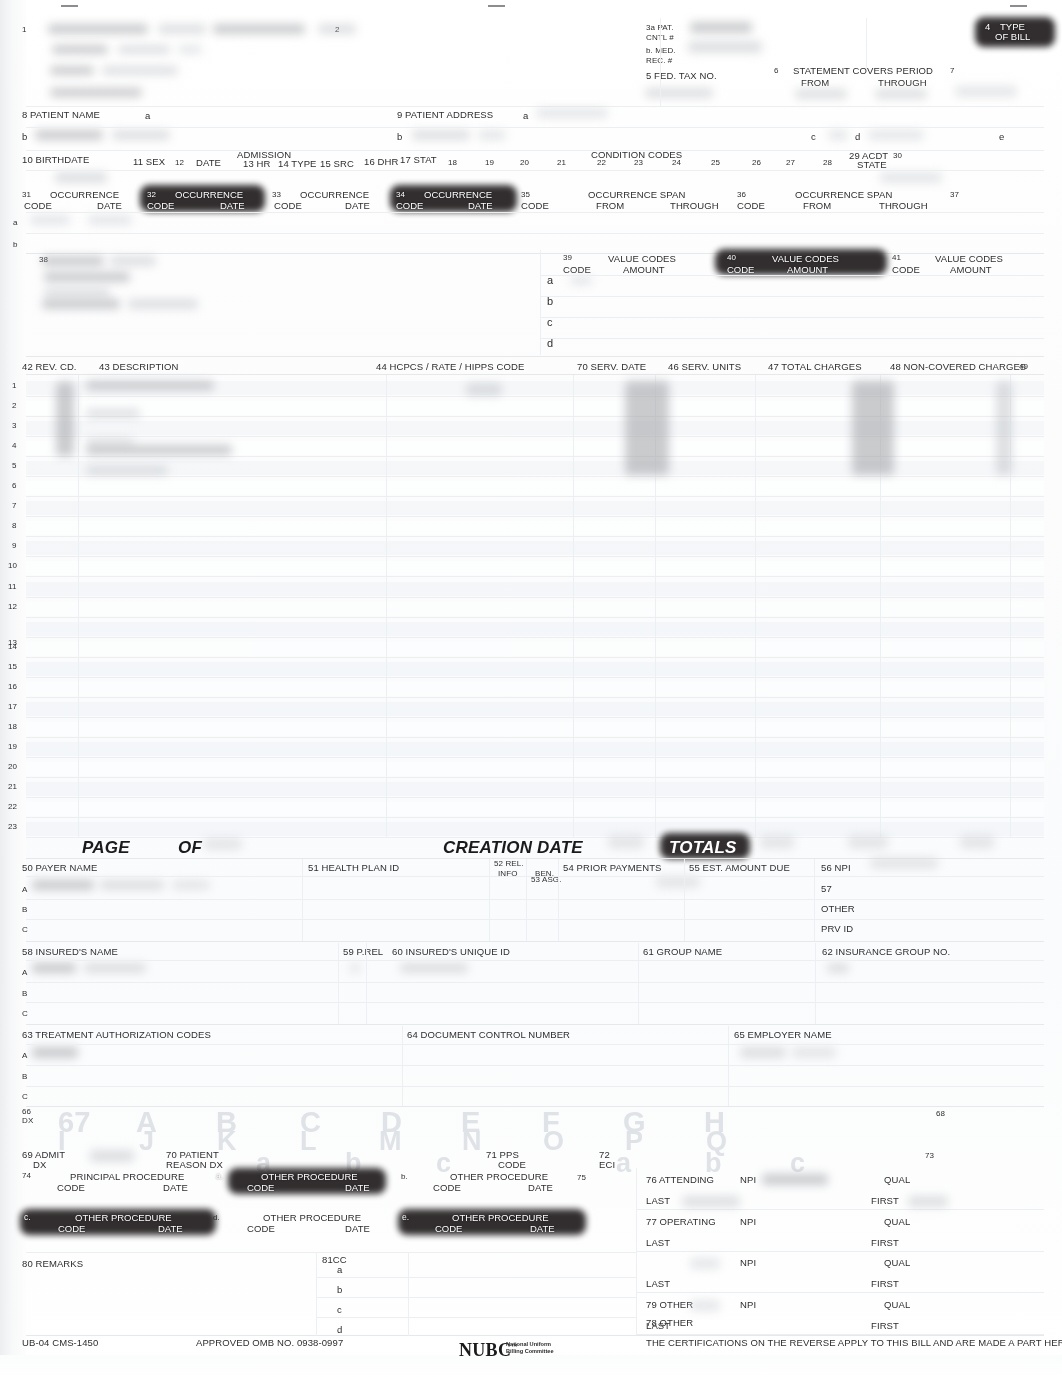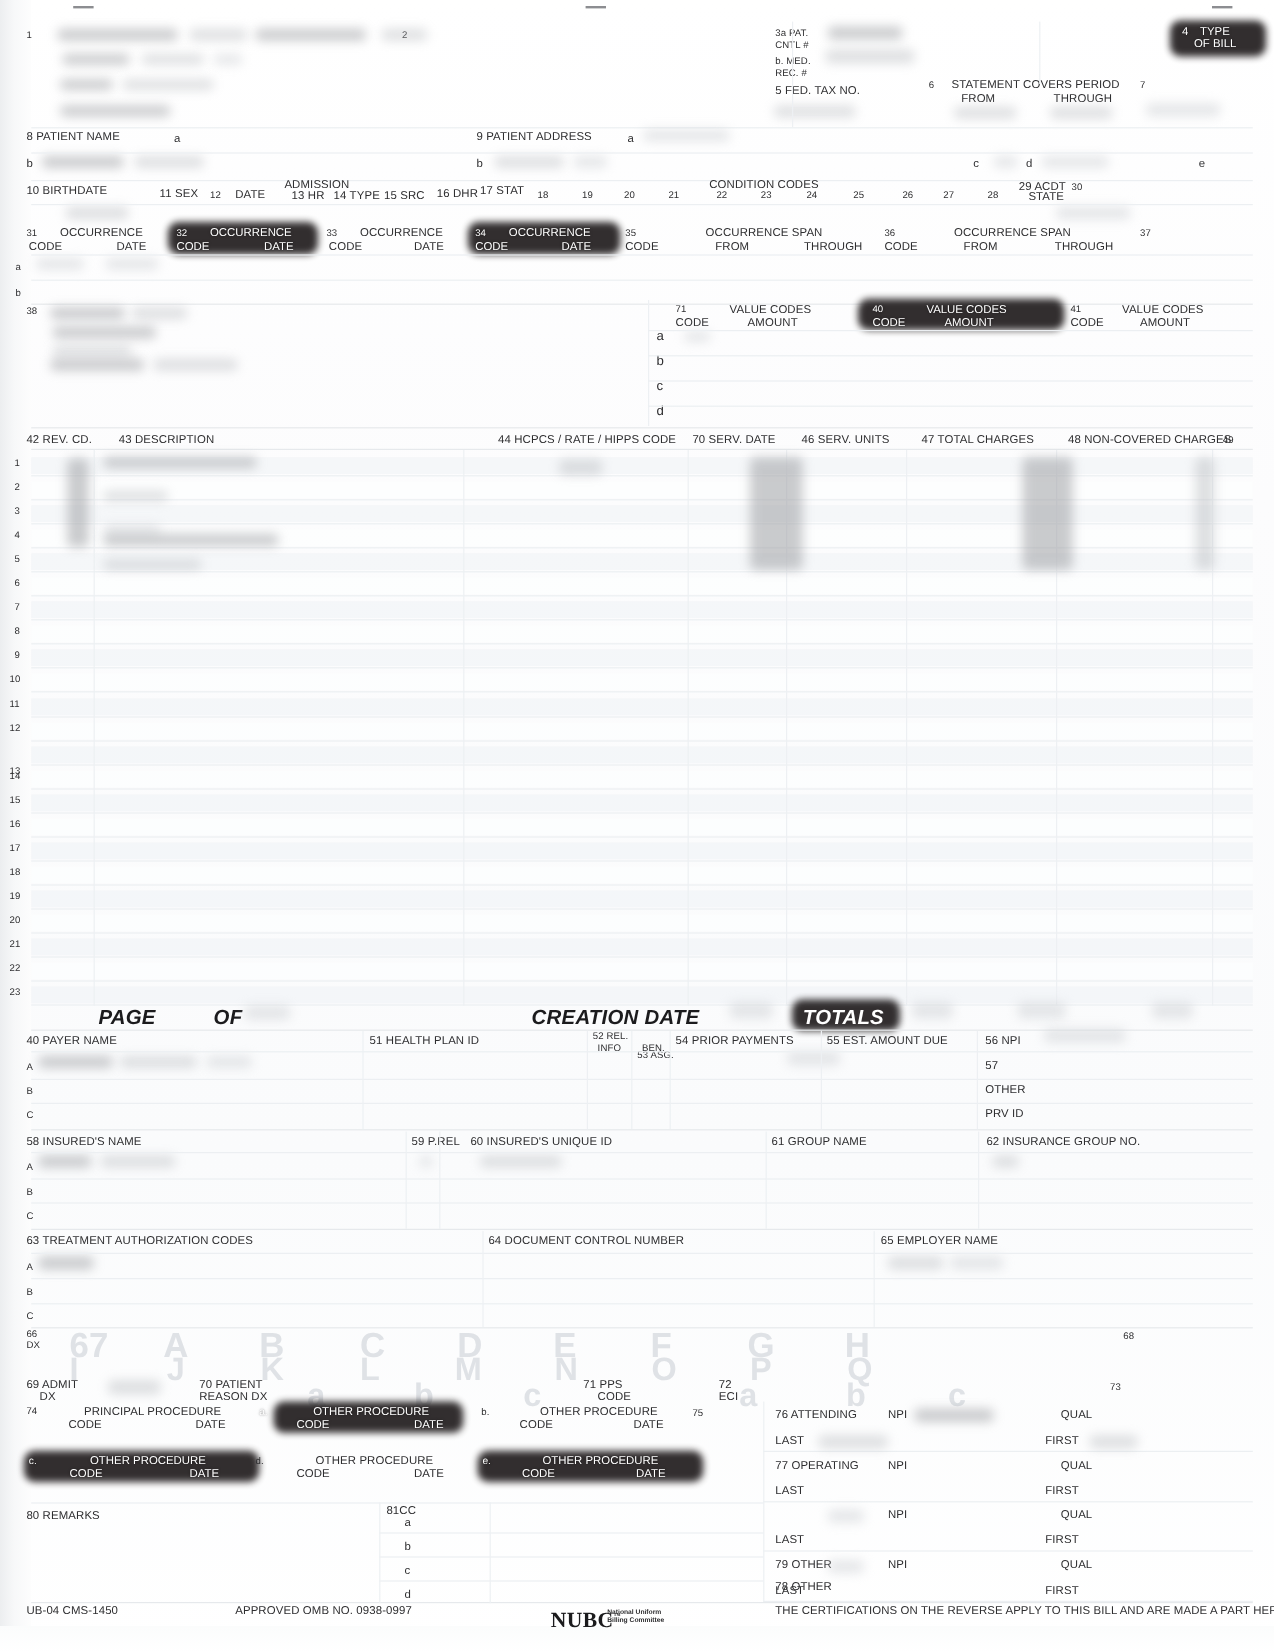--- a/index.html
+++ b/index.html
@@ -281,31 +281,31 @@
 
   <div class="lb sm" style="left:13px;top:219px;">a</div>
   <div class="lb sm" style="left:13px;top:241px;">b</div>
 
   <div class="smudge vlight" style="left:30px;top:215px;width:40px;height:10px;"></div>
   <div class="smudge vlight" style="left:88px;top:215px;width:44px;height:10px;"></div>
   <div class="hr faint" style="left:26px;top:212px;width:1018px;"></div>
   <div class="hr faint" style="left:26px;top:233px;width:1018px;"></div>
   <div class="hr soft" style="left:26px;top:253px;width:1018px;"></div>
 
-  <div class="lb num" style="left:22px;top:256px;">38</div>
+  <div class="lb num" style="left:39px;top:256px;">38</div>
   <div class="smudge" style="left:42px;top:256px;width:62px;height:10px;"></div>
   <div class="smudge light" style="left:110px;top:256px;width:46px;height:10px;"></div>
   <div class="smudge" style="left:44px;top:272px;width:86px;height:10px;"></div>
   <div class="smudge light" style="left:44px;top:288px;width:66px;height:9px;"></div>
   <div class="smudge" style="left:42px;top:299px;width:78px;height:10px;"></div>
   <div class="smudge light" style="left:128px;top:299px;width:70px;height:10px;"></div>
 
   <div class="redact" style="left:715px;top:249px;width:172px;height:26px;"></div>
 
-  <div class="lb num" style="left:563px;top:254px;">71</div>
+  <div class="lb num" style="left:563px;top:254px;">39</div>
   <div class="lb" style="left:608px;top:254px;">VALUE CODES</div>
   <div class="lb" style="left:563px;top:265px;">CODE</div>
   <div class="lb" style="left:623px;top:265px;">AMOUNT</div>
 
   <div class="redact-label" style="left:727px;top:254px;font-size:8px;">40</div>
   <div class="redact-label" style="left:772px;top:254px;">VALUE CODES</div>
   <div class="redact-label" style="left:727px;top:265px;">CODE</div>
   <div class="redact-label" style="left:787px;top:265px;">AMOUNT</div>
 
   <div class="lb num" style="left:892px;top:254px;">41</div>
@@ -321,21 +321,21 @@
 
   <div class="vr faint" style="left:540px;top:250px;height:105px;"></div>
   <div class="hr faint" style="left:540px;top:275px;width:504px;"></div>
   <div class="hr faint" style="left:540px;top:296px;width:504px;"></div>
   <div class="hr faint" style="left:540px;top:317px;width:504px;"></div>
   <div class="hr faint" style="left:540px;top:338px;width:504px;"></div>
   <div class="hr soft" style="left:26px;top:356px;width:1018px;"></div>
 
   <div class="lb" style="left:22px;top:362px;">42 REV. CD.</div>
   <div class="lb" style="left:84px;top:362px;margin-left:15px;">43 DESCRIPTION</div>
-  <div class="lb" style="left:415px;top:362px;">44 HCPCS / RATE / HIPPS CODE</div>
+  <div class="lb" style="left:376px;top:362px;">44 HCPCS / RATE / HIPPS CODE</div>
   <div class="lb" style="left:577px;top:362px;">70 SERV. DATE</div>
   <div class="lb" style="left:668px;top:362px;">46 SERV. UNITS</div>
   <div class="lb" style="left:768px;top:362px;">47 TOTAL CHARGES</div>
   <div class="lb" style="left:890px;top:362px;">48 NON-COVERED CHARGES</div>
   <div class="lb num" style="left:1019px;top:363px;">49</div>
 
   <div class="hr soft" style="left:26px;top:374px;width:1018px;"></div>
 
   <div id="svc-rows">
       <div class="stripe" style="top: 381px;"></div>
@@ -433,21 +433,21 @@
   <div class="ital" style="left:443px;top:838px;">CREATION DATE</div>
   <div class="redact" style="left:660px;top:833px;width:90px;height:26px;"></div>
   <div class="ital ital-w" style="left:669px;top:838px;">TOTALS</div>
   <div class="smudge vlight" style="left:204px;top:838px;width:38px;height:12px;"></div>
   <div class="smudge vlight" style="left:608px;top:835px;width:36px;height:14px;"></div>
   <div class="smudge vlight" style="left:760px;top:835px;width:34px;height:14px;"></div>
   <div class="smudge vlight" style="left:848px;top:835px;width:40px;height:14px;"></div>
   <div class="smudge vlight" style="left:960px;top:835px;width:34px;height:14px;"></div>
   <div class="hr soft" style="left:26px;top:858px;width:1018px;"></div>
 
-  <div class="lb" style="left:22px;top:863px;">40 PAYER NAME</div>
+  <div class="lb" style="left:22px;top:863px;">50 PAYER NAME</div>
   <div class="lb" style="left:308px;top:863px;">51 HEALTH PLAN ID</div>
   <div class="lb sm" style="left:494px;top:860px;">52 REL.</div>
   <div class="lb sm" style="left:498px;top:870px;">INFO</div>
   <div class="lb sm" style="left:531px;top:860px;margin-top:16px;">53 ASG.</div>
   <div class="lb sm" style="left:535px;top:870px;">BEN.</div>
   <div class="lb" style="left:563px;top:863px;">54 PRIOR PAYMENTS</div>
   <div class="lb" style="left:689px;top:863px;text-align:center;">55 EST. AMOUNT DUE</div>
   <div class="lb" style="left:821px;top:863px;">56 NPI</div>
   <div class="lb" style="left:821px;top:884px;">57</div>
   <div class="lb" style="left:821px;top:904px;">OTHER</div>

